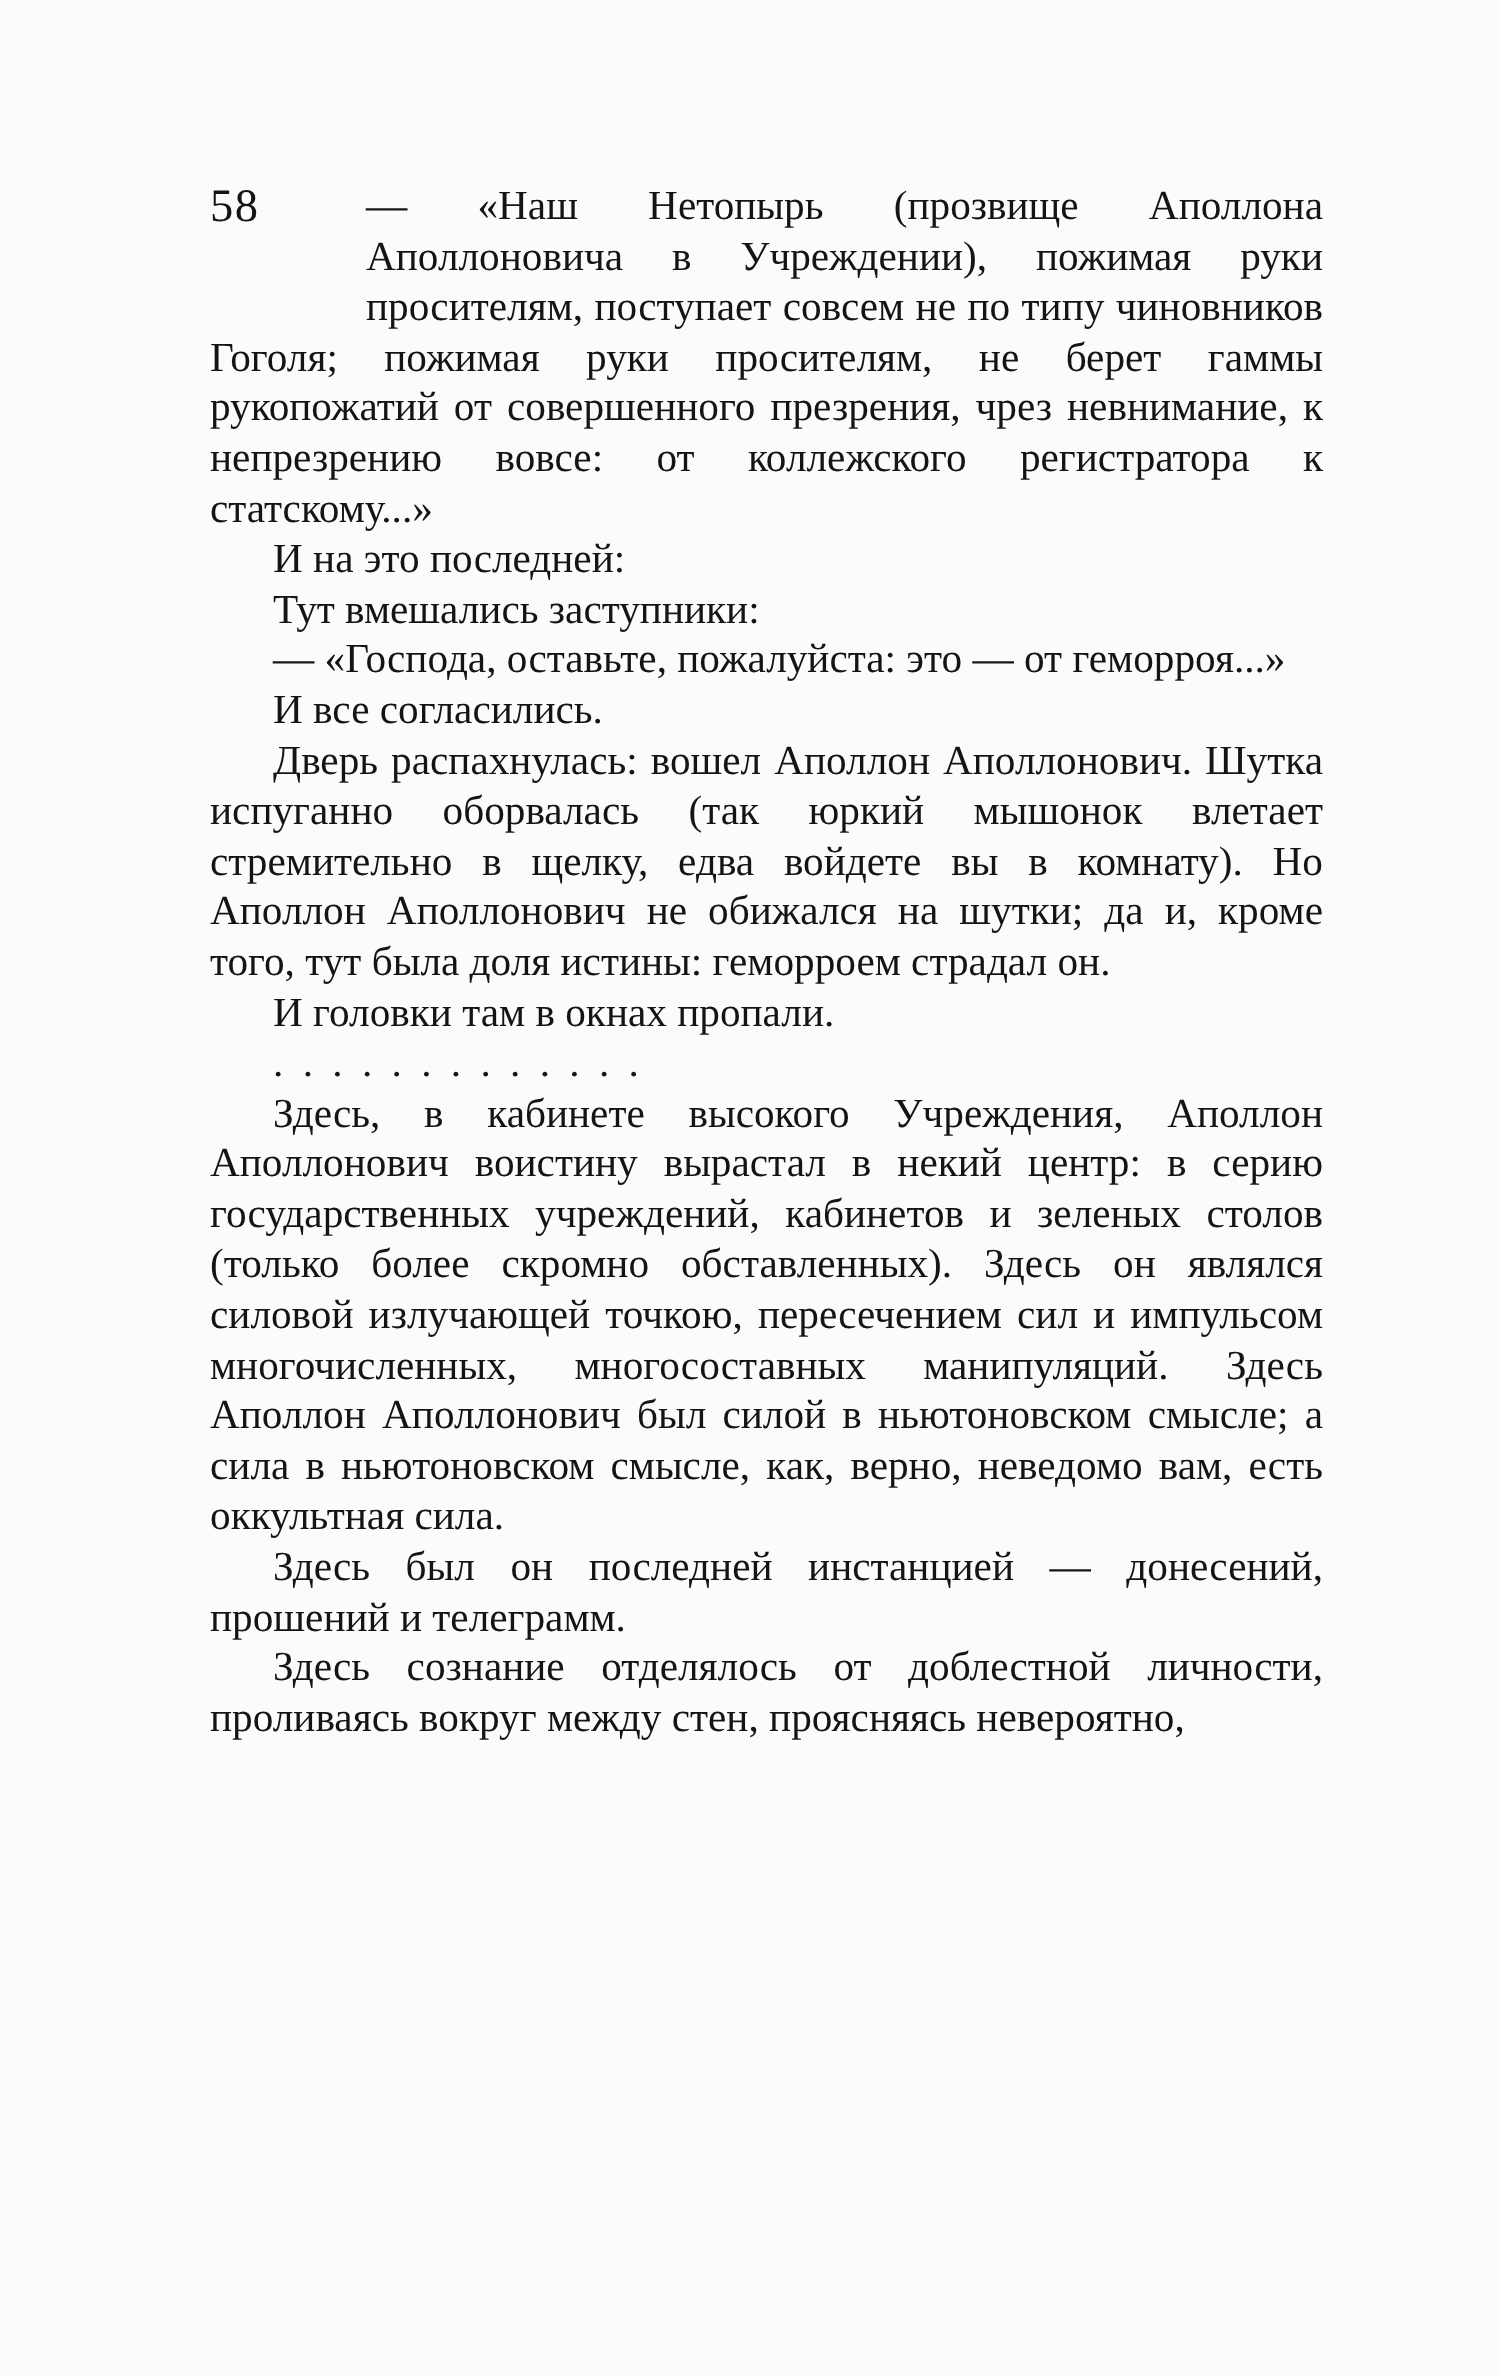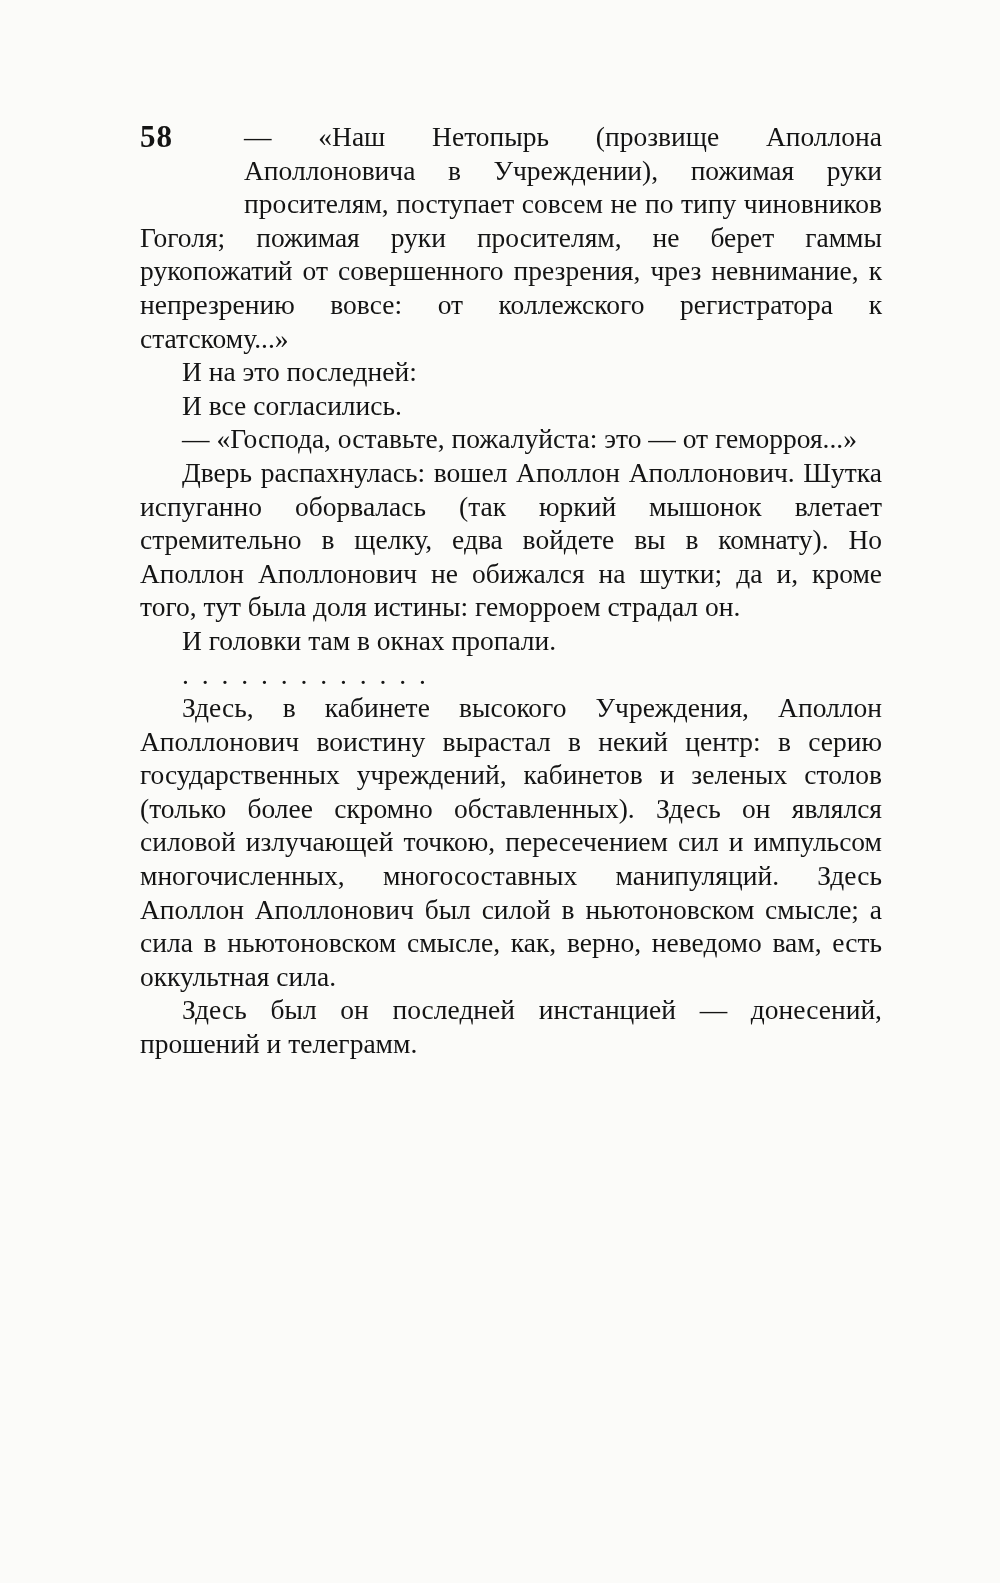--- a/index.html
+++ b/index.html
@@ -22,21 +22,21 @@
     width: 742px;
     font-size: 27.5px;
     line-height: 33.6px;
     text-align: justify;
   }
   .pagenum {
     float: left;
     width: 104px;
     height: 68px;
     font-size: 31px;
-    font-weight: bold;
+    font-weight: normal;
     line-height: 34px;
     letter-spacing: 1px;
     text-align: left;
   }
   p.para {
     margin: 0;
     padding: 0;
     text-indent: 42px;
   }
   p.para.continued {
@@ -50,20 +50,22 @@
     text-align: left;
   }
 </style>
 </head>
 <body>
 
 <div class="text-block">
   <div class="pagenum">58</div>
   <p class="para continued">— «Наш Нетопырь (прозвище Аполлона Аполлоновича в Учреждении), пожимая руки просителям, поступает совсем не по типу чиновников Гоголя; пожимая руки просителям, не берет гаммы рукопожатий от совершенного презрения, чрез невнимание, к непрезрению вовсе: от коллежского регистратора к статскому...»</p>
   <p class="para">И на это последней:</p>
+  <p class="para">Тут вмешались заступники:</p>
+  <p class="para">— «Господа, оставьте, пожалуйста: это — от геморроя...»</p>
   <p class="para">И все согласились.</p>
-  <p class="para">— «Господа, оставьте, пожалуйста: это — от геморроя...»</p>
   <p class="para">Дверь распахнулась: вошел Аполлон Аполлонович. Шутка испуганно оборвалась (так юркий мышонок влетает стремительно в щелку, едва войдете вы в комнату). Но Аполлон Аполлонович не обижался на шутки; да и, кроме того, тут была доля истины: геморроем страдал он.</p>
   <p class="para">И головки там в окнах пропали.</p>
   <p class="dots">. . . . . . . . . . . . .</p>
   <p class="para">Здесь, в кабинете высокого Учреждения, Аполлон Аполлонович воистину вырастал в некий центр: в серию государственных учреждений, кабинетов и зеленых столов (только более скромно обставленных). Здесь он являлся силовой излучающей точкою, пересечением сил и импульсом многочисленных, многосоставных манипуляций. Здесь Аполлон Аполлонович был силой в ньютоновском смысле; а сила в ньютоновском смысле, как, верно, неведомо вам, есть оккультная сила.</p>
   <p class="para">Здесь был он последней инстанцией — донесений, прошений и телеграмм.</p>
+  <p class="para">Здесь сознание отделялось от доблестной личности, проливаясь вокруг между стен, проясняясь невероятно,</p>
 </div>
 
 </body></html>

